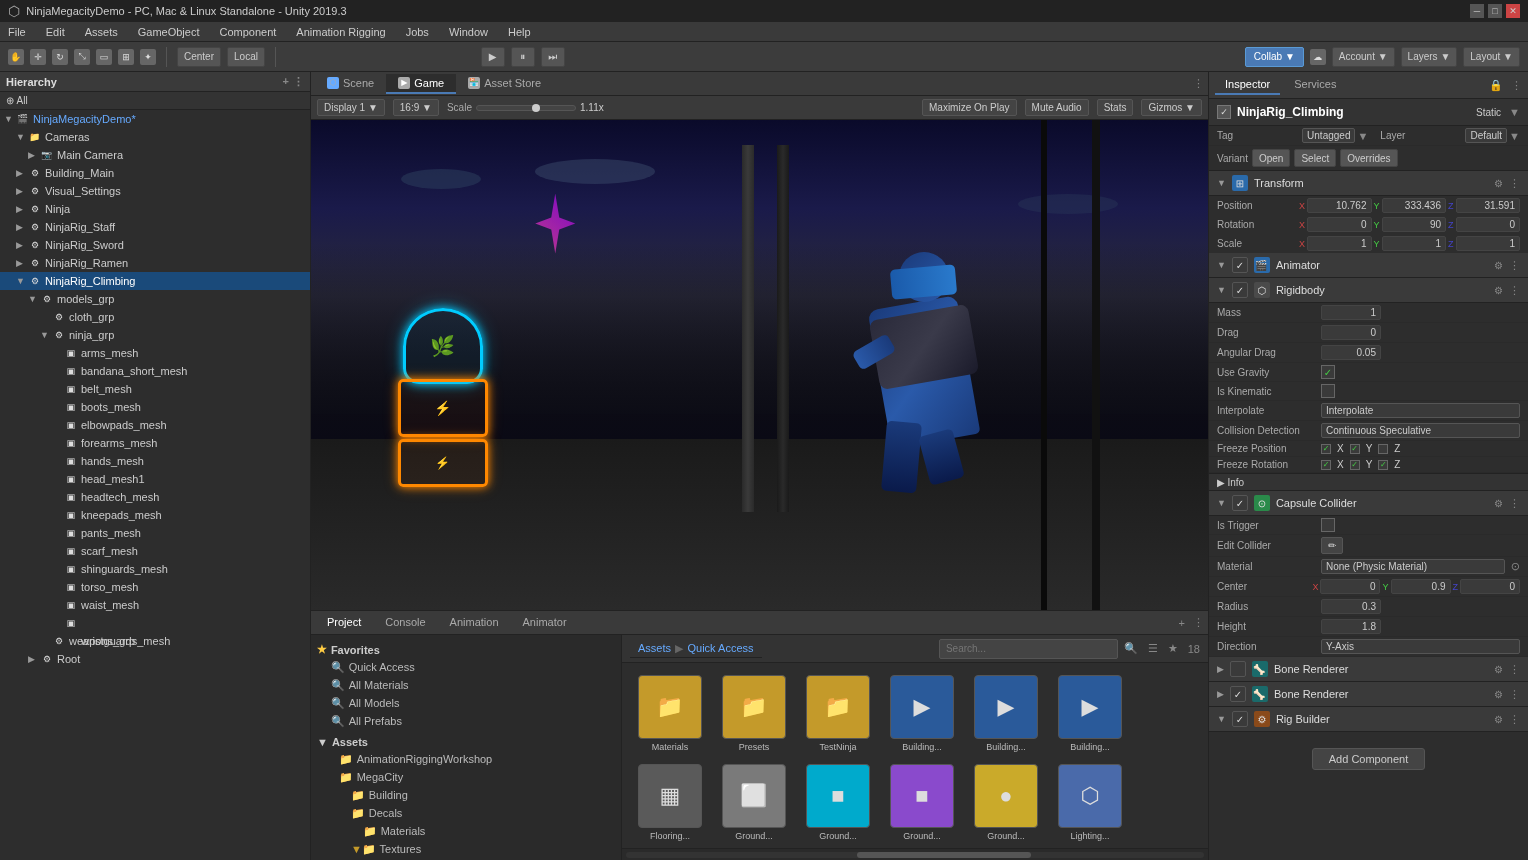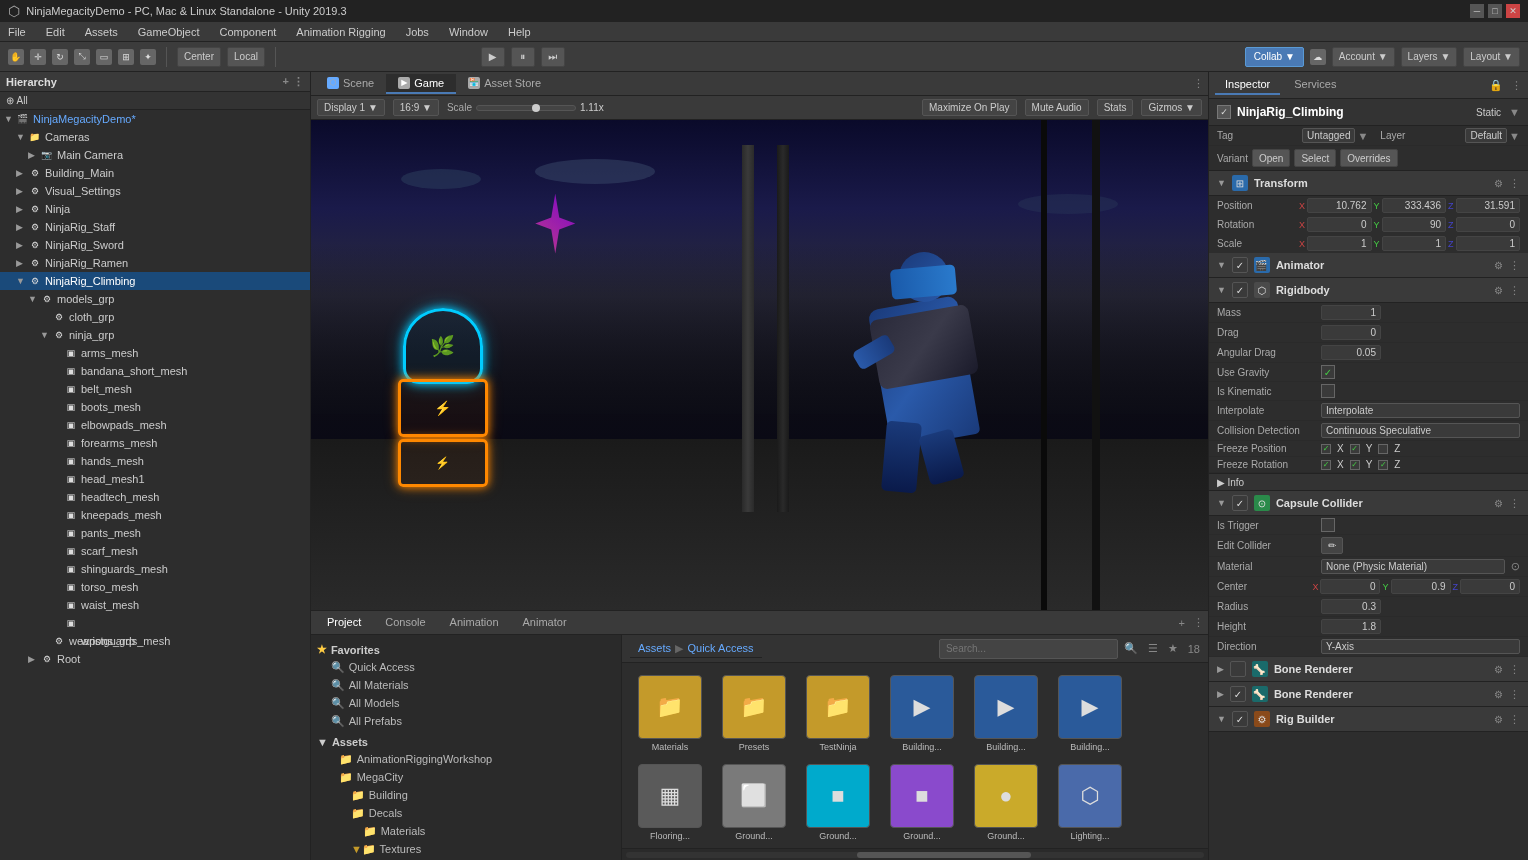--- a/index.html
+++ b/index.html
@@ -71,21 +71,21 @@
     .insp-checkbox { width: 14px; height: 14px; background: #555; border: 1px solid #777; display: flex; align-items: center; justify-content: center; font-size: 9px; }
     .insp-name { color: #fff; font-size: 12px; font-weight: bold; flex: 1; }
     .insp-static { color: #ccc; font-size: 10px; }
 
     .insp-row { display: flex; align-items: center; padding: 2px 8px; gap: 4px; border-bottom: 1px solid #2a2a2a; }
     .insp-label { width: 100px; color: #aaa; font-size: 10px; }
     .insp-dropdown { display: flex; align-items: center; gap: 2px; }
     .insp-dd { background: #3a3a3a; border: 1px solid #555; color: #ccc; font-size: 10px; padding: 1px 4px; border-radius: 2px; flex: 1; cursor: pointer; }
 
     .component-header { background: #3a3a3a; padding: 4px 8px; display: flex; align-items: center; gap: 6px; border-bottom: 1px solid #222; cursor: pointer; }
-    .comp-title { color: #ddd; font-size: 11px; font-weight: bold; flex: 1; }
+    .comp-title { color: #ddd; font-size: 11px; font-weight: normal; flex: 1; }
     .comp-icon { width: 16px; height: 16px; border-radius: 2px; display: flex; align-items: center; justify-content: center; font-size: 10px; }
     .comp-icon.blue { background: #2a6aaa; }
     .comp-icon.green { background: #2a8a4a; }
     .comp-icon.orange { background: #8a4a1a; }
     .comp-icon.teal { background: #1a6a6a; }
     .comp-arrow { color: #999; font-size: 9px; }
 
     .xyz-row { display: flex; align-items: center; padding: 2px 8px; gap: 2px; }
     .xyz-label { width: 80px; color: #aaa; font-size: 10px; }
     .xyz-field { flex: 1; display: flex; gap: 2px; }
@@ -801,14 +801,17 @@
 
     <div class="component-header">
       <span class="comp-arrow">▼</span>
       <div class="comp-icon" style="background:#3a3a3a;border:1px solid #555;">✓</div>
       <div class="comp-icon orange">⚙</div>
       <span class="comp-title">Rig Builder</span>
       <span style="color:#888;cursor:pointer;font-size:10px;">⚙</span>
       <span style="color:#888;cursor:pointer;">⋮</span>
     </div>
 
+    <div style="display:flex;justify-content:center;padding:8px;">
+      <button class="add-component-btn">Add Component</button>
+    </div>
   </div>
 </div>
 
 </body></html>

